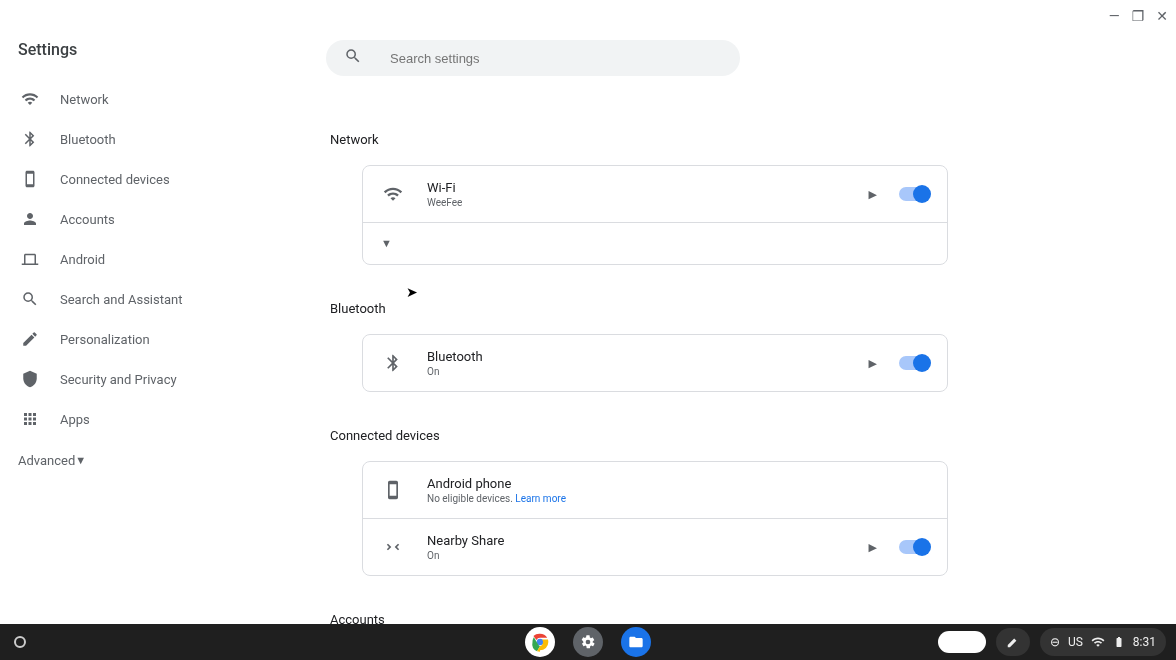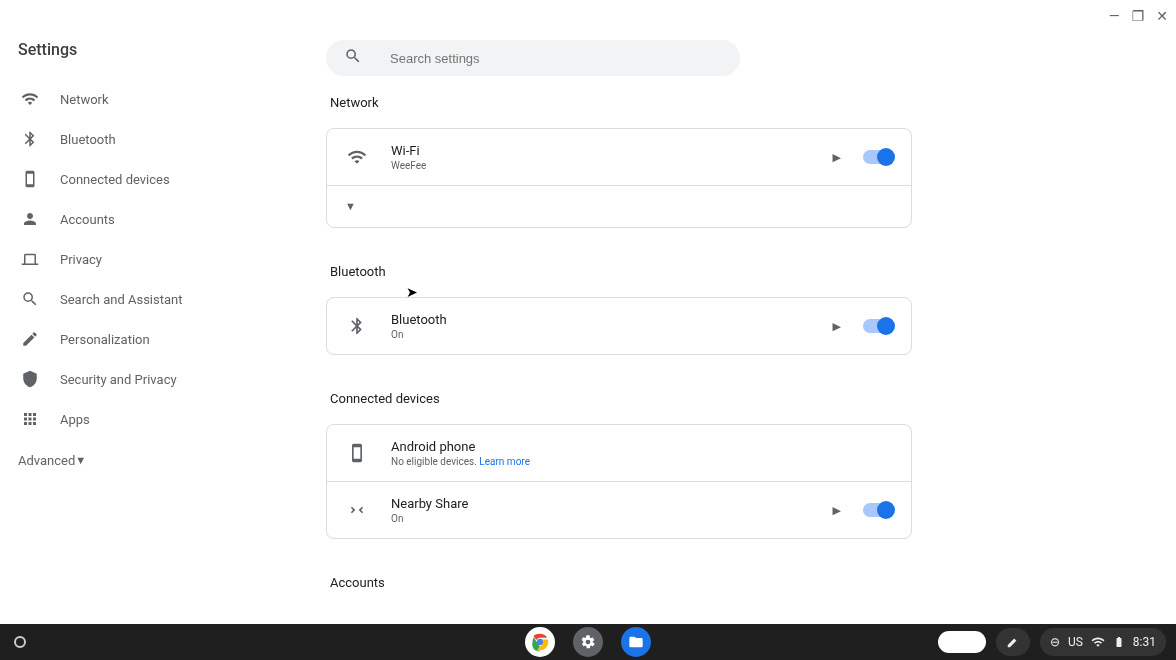--- a/index.html
+++ b/index.html
@@ -73,38 +73,39 @@
   overflow-y: auto;
 }
 .search {
   width: 414px;
   height: 36px;
   background: #f1f3f4;
   border-radius: 18px;
   display: flex;
   align-items: center;
   padding: 0 18px;
-  margin-bottom: 19px;
+  margin-bottom: 56px;
 }
 .search svg { fill: #5f6368; }
 .search input {
   border: none; outline: none; background: transparent;
   font-size: 13px; margin-left: 28px; flex: 1; color: #5f6368;
 }
 .section-label {
   font-size: 13px;
   color: #202124;
   margin-bottom: 18px;
   margin-left: 4px;
 }
 .card {
   width: 586px;
   border: 1px solid #dadce0;
   border-radius: 8px;
   margin-bottom: 36px;
+  margin-left: 36px;
 }
 .row {
   display: flex;
   align-items: center;
   padding: 14px 18px;
 }
 .row + .row { border-top: 1px solid #dadce0; }
 .row-icon {
   width: 24px;
   margin-right: 22px;
@@ -206,21 +207,21 @@
           </svg>
         </span>
       <span>Accounts</span>
     </div>
     <div class="sidebar-item">
       <span class="icon">
           <svg width="18" height="18" viewBox="0 0 24 24">
             <path d="M20 18V7c0-1.1-.9-2-2-2H6c-1.1 0-2 .9-2 2v11H1v2h22v-2h-3zM6 7h12v11H6V7z"></path>
           </svg>
         </span>
-      <span>Privacy</span>
+      <span>Android</span>
     </div>
     <div class="sidebar-item">
       <span class="icon">
           <svg width="18" height="18" viewBox="0 0 24 24">
             <path d="M15.5 14h-.79l-.28-.27A6.471 6.471 0 0 0 16 9.5 6.5 6.5 0 1 0 9.5 16c1.61 0 3.09-.59 4.23-1.57l.27.28v.79L19 20.49 20.49 19 15.5 14zm-6 0C7.01 14 5 11.99 5 9.5S7.01 5 9.5 5 14 7.01 14 9.5 11.99 14 9.5 14z"></path>
           </svg>
         </span>
       <span>Search and Assistant</span>
     </div>
     <div class="sidebar-item">

